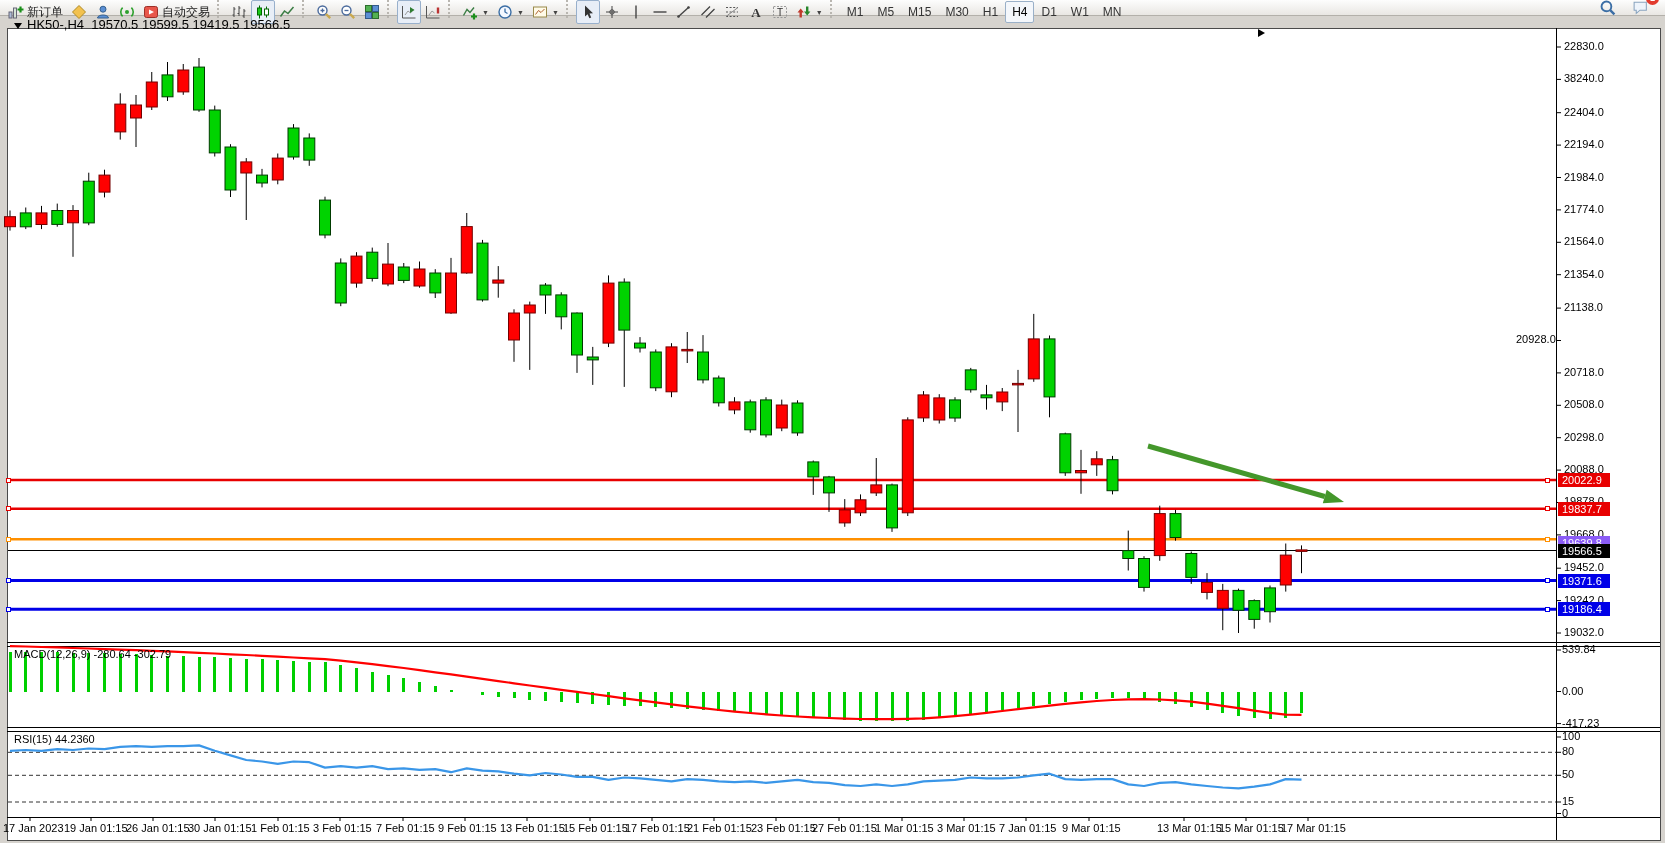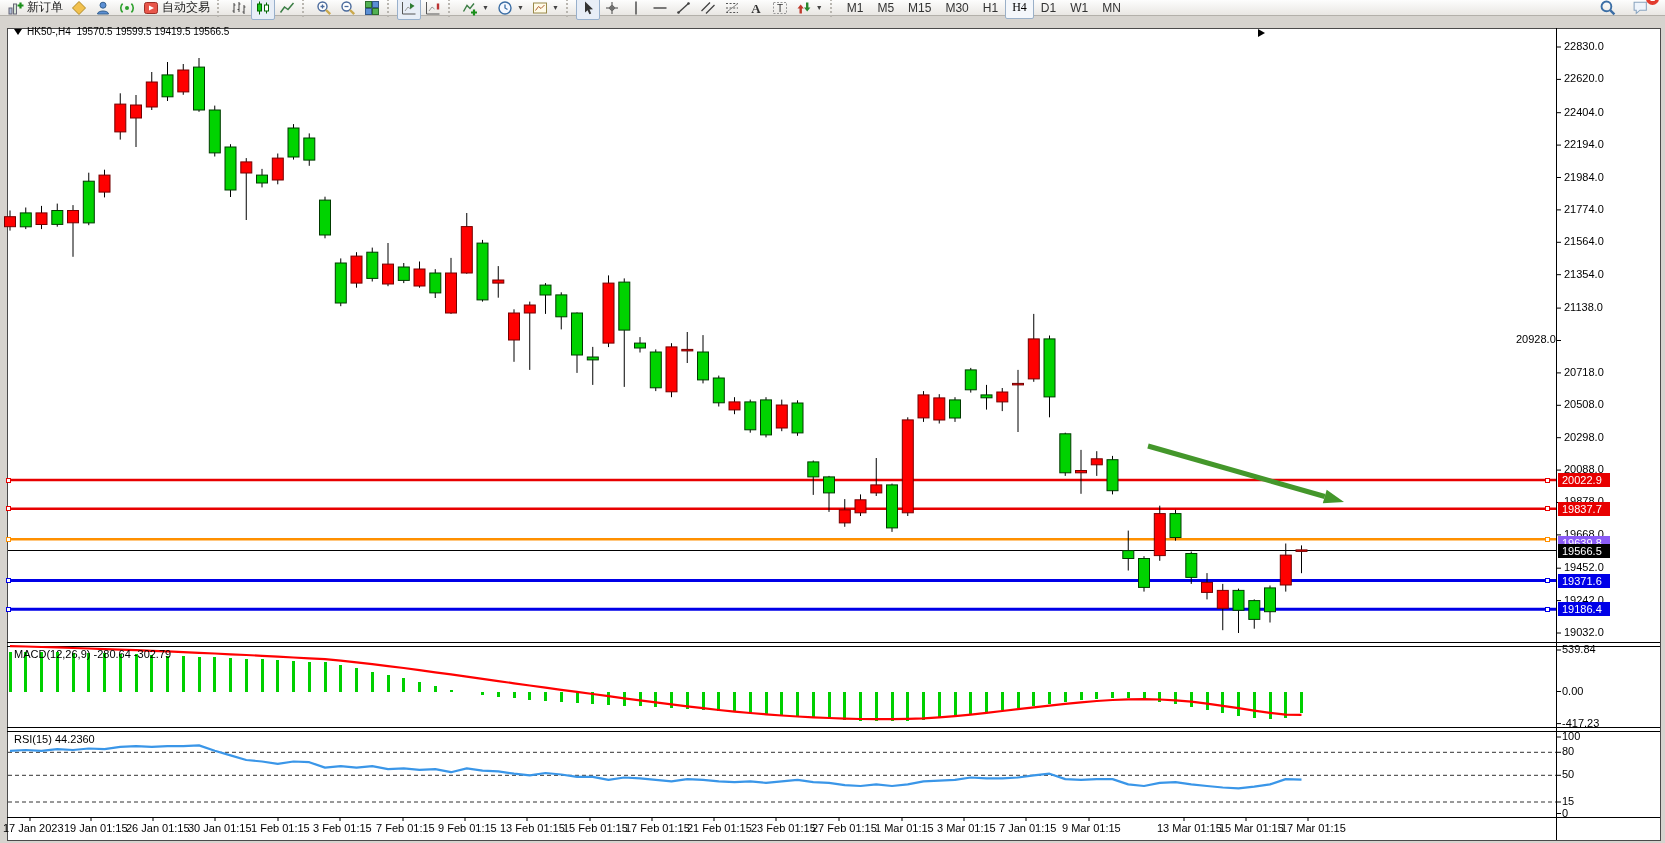--- a/index.html
+++ b/index.html
@@ -1,44 +1,44 @@
 <!DOCTYPE html>
 <html><head>
 <meta charset="utf-8">
 <style>
   html,body{margin:0;padding:0;width:1665px;height:843px;overflow:hidden;
     font-family:"Liberation Sans",sans-serif;background:#d6d3ce;}
   #app{position:relative;width:1665px;height:843px;background:#d6d3ce;}
   
   #toolbar{position:absolute;left:0;top:0;width:1665px;height:16px;
     background:linear-gradient(#fdfdfd,#e9e7e3);border-bottom:1px solid #b3b0aa;
-    display:flex;align-items:center;padding:0 4px;box-sizing:border-box;}
+    display:flex;padding:0 4px;box-sizing:border-box;}
   .tgroup{display:flex;align-items:center;height:24px;}
   .grip{width:5px;height:18px;margin:0 3px;border-left:2px dotted #b9b6b0;}
   .tbtn{display:inline-flex;align-items:center;gap:3px;height:22px;padding:0 3px;
     border:1px solid transparent;border-radius:2px;color:#222;font-size:12px;cursor:default;}
   .tbtn.active{background:#e8eef7;border-color:#98b0cc;}
   .tbtn svg{display:block;}
   .caret{font-size:7px;color:#444;margin-left:1px;}
   .tfbtn{height:20px;padding:0 6px;font-size:12px;color:#333;border:1px solid transparent;
     display:inline-flex;align-items:center;border-radius:2px;}
-  .tfbtn.active{background:#f4f7fb;border-color:#9ab0c8;color:#000;font-family:Liberation Serif, serif;}
+  .tfbtn.active{background:#f4f7fb;border-color:#9ab0c8;color:#000;}
   #tb-right{margin-left:auto;display:flex;align-items:center;gap:8px;padding-right:8px;}
   .badge{position:absolute;top:-5px;right:-7px;width:13px;height:13px;border-radius:50%;
     background:#e23b2e;color:#fff;font-size:9px;font-weight:bold;display:flex;
     align-items:center;justify-content:center;}
   
   #chart-frame{position:absolute;left:7px;top:28px;width:1654px;height:813px;
     background:#fff;border:1px solid #4a4a4a;box-sizing:border-box;}
   #plot-svg{position:absolute;left:0;top:0;width:1665px;height:843px;pointer-events:none;}
   .axis-label{position:absolute;font-size:11px;color:#000;white-space:nowrap;}
   .price-tag{position:absolute;left:1558px;width:52px;height:14px;color:#fff;
     font-size:11px;line-height:14px;padding-left:4px;box-sizing:border-box;}
   .date-label{position:absolute;top:822px;font-size:11px;color:#000;white-space:nowrap;}
-  #symbol-line{position:absolute;left:14px;top:26px;font-size:10px;color:#000;}
+  #symbol-line{position:absolute;left:14px;top:17px;font-size:13px;color:#000;}
   #symbol-line .tri{display:inline-block;width:0;height:0;border-left:4px solid transparent;
     border-right:4px solid transparent;border-top:6px solid #000;margin-right:5px;}
   .panel-label{position:absolute;left:14px;font-size:11px;color:#000;}
   .handle{position:absolute;width:5px;height:5px;background:#fff;box-sizing:border-box;}
   #shift-tri{position:absolute;left:1258px;top:29px;width:0;height:0;
     border-top:4px solid transparent;border-bottom:4px solid transparent;border-left:7px solid #000;}
 </style>
 </head>
 <body>
 
@@ -588,21 +588,21 @@
     <span>MACD(12,26,9)</span>
     <span>-280.64 -302.79</span>
   </div>
   <div class="panel-label" style="top:733px">
     <span>RSI(15)</span>
     <span>44.2360</span>
   </div>
 
   <div id="labels-layer">
       <div class="axis-label" style="left:1564px;top:40px">22830.0</div>
-      <div class="axis-label" style="left:1564px;top:72px">22620.0</div>
+      <div class="axis-label" style="left:1564px;top:72px">38240.0</div>
       <div class="axis-label" style="left:1564px;top:106px">22404.0</div>
       <div class="axis-label" style="left:1564px;top:138px">22194.0</div>
       <div class="axis-label" style="left:1564px;top:171px">21984.0</div>
       <div class="axis-label" style="left:1564px;top:203px">21774.0</div>
       <div class="axis-label" style="left:1564px;top:235px">21564.0</div>
       <div class="axis-label" style="left:1564px;top:268px">21354.0</div>
       <div class="axis-label" style="left:1564px;top:301px">21138.0</div>
       <div class="axis-label" style="left:1516px;top:333px">20928.0</div>
       <div class="axis-label" style="left:1564px;top:366px">20718.0</div>
       <div class="axis-label" style="left:1564px;top:398px">20508.0</div>

